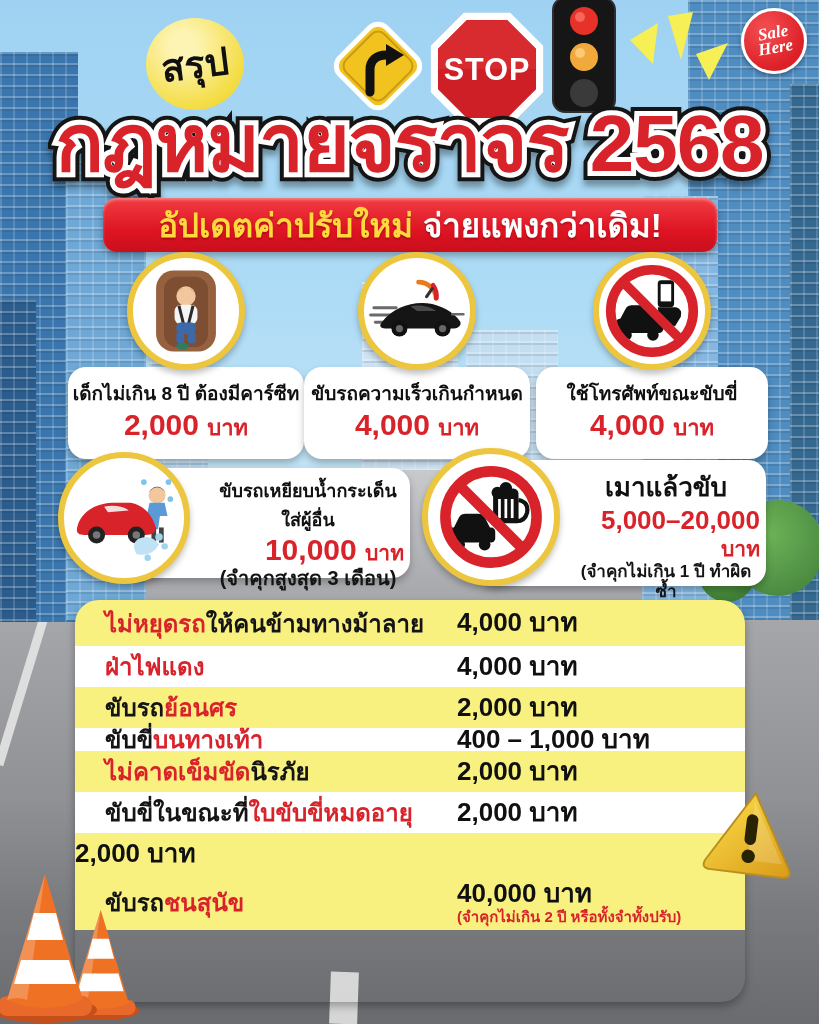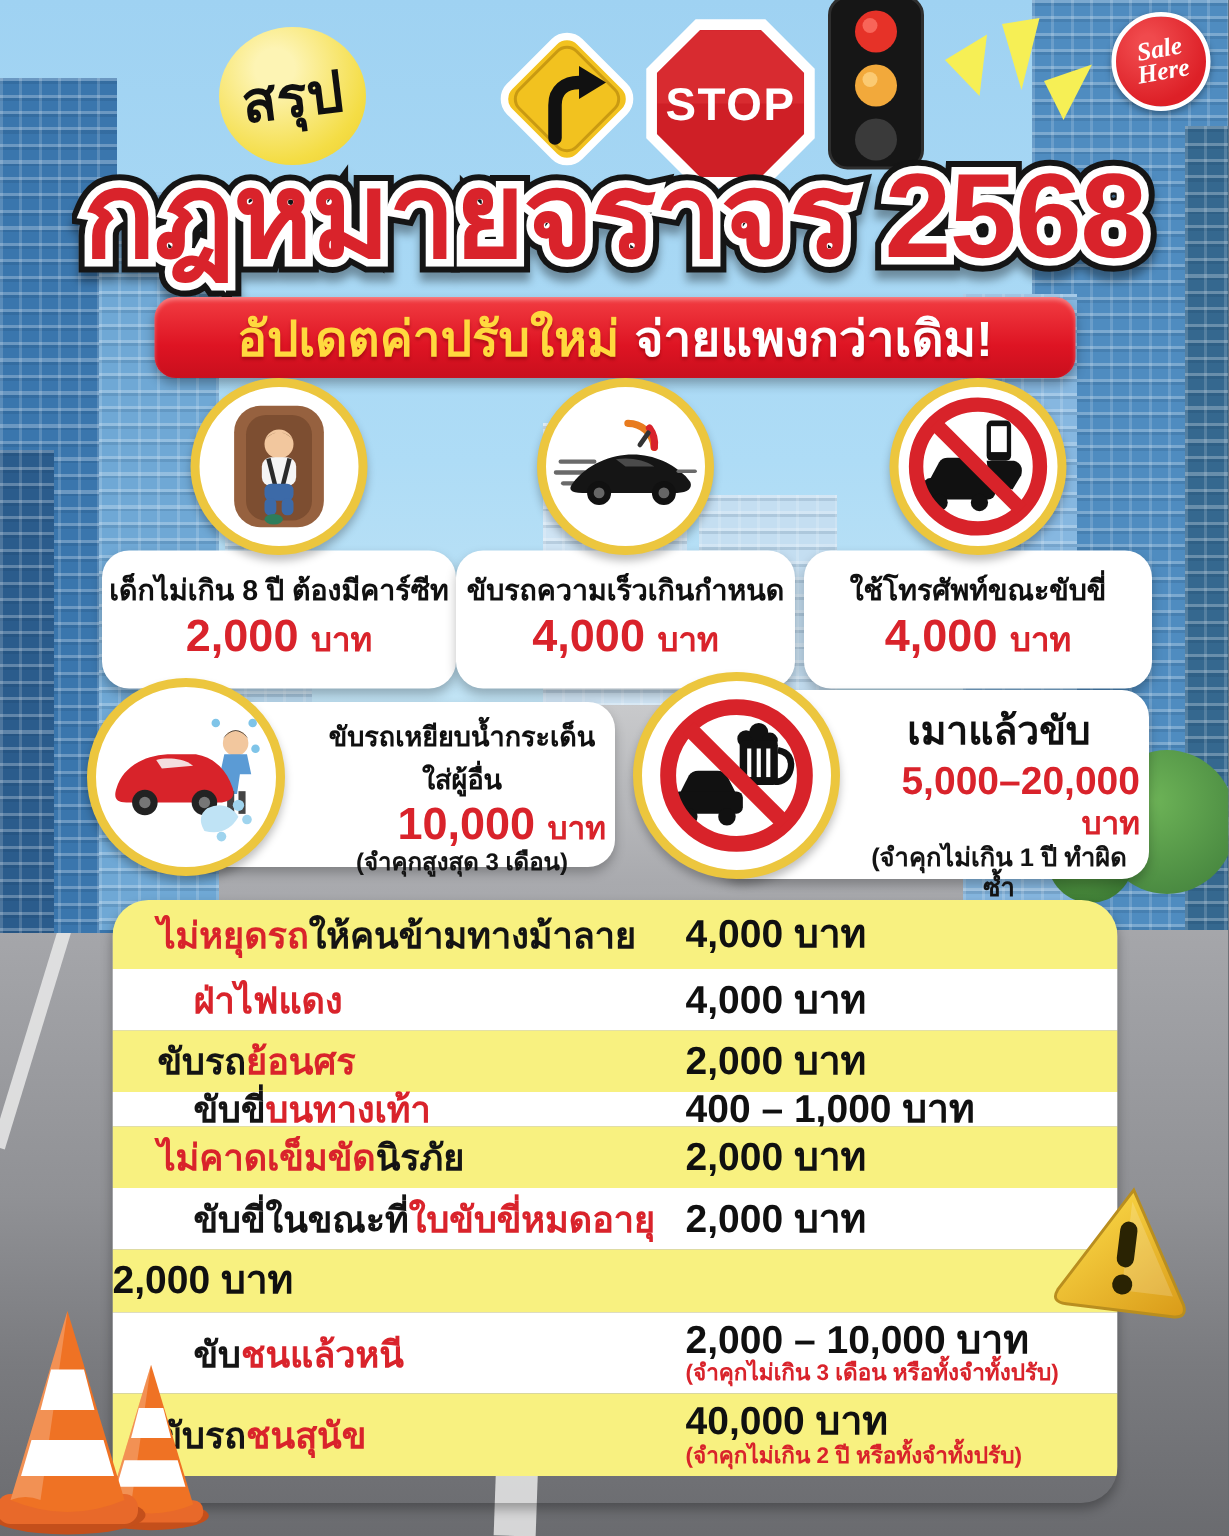--- a/index.html
+++ b/index.html
@@ -55,29 +55,29 @@
   .circle { position:absolute; border-radius:50%; background:#fff; border:6px solid #ecc63e; z-index:11;
     box-shadow:0 4px 6px rgba(0,0,0,.25); display:flex; align-items:center; justify-content:center; }
   .c-line1 { font-size:19px; font-weight:700; color:#101010; margin-top:11px; }
   .c-amt   { font-size:30px; font-weight:800; color:#d9232b; line-height:1.15; }
   .c-amt .unit { font-size:22px; }
   .wc-text { position:absolute; text-align:center;margin-left:16px; }
   .wc-line1 { font-size:18px; font-weight:700; color:#101010; }
   .wc-title { font-size:26px; font-weight:800; color:#101010; }
   .wc-amt { font-size:28px; font-weight:800; color:#d9232b; line-height:1.05;text-align:right; }
   .wc-amt .unit { font-size:21px; }
-  .wc-note { font-size:16px; font-weight:700; color:#141414; line-height:1.2; }
+  .wc-note { font-size:20px; font-weight:700; color:#141414; line-height:1.2; }
 
   
   .ftable { position:absolute; left:75px; top:600px; width:670px; height:402px; z-index:20;
     border-radius:24px; overflow:hidden; box-shadow:0 4px 8px rgba(0,0,0,.3);
     display:flex; flex-direction:column; }
   .frow { display:flex; align-items:center; }
   .frow.yellow { background:#f8f180; }
-  .frow.white  { background:#ffffff;padding-left:24px; }
+  .frow.white  { background:#ffffff; }
   .flabel { flex:1; padding-left:30px; font-size:24px; font-weight:800; color:#141414; }
   .flabel .red { color:#d9232b; }
   .fvalue { width:288px; padding-right:8px; }
   .fvalue .amt  { font-size:26px; font-weight:800; color:#101010; line-height:1.05; }
   .fvalue .note { font-size:15px; font-weight:800; color:#d9232b; line-height:1.15; }
 
   .warn { position:absolute; left:703px; top:786px; z-index:30; transform:rotate(7deg); }
   .cones { position:absolute; left:-10px; top:856px; z-index:30; }
 </style>
 </head>
@@ -322,27 +322,20 @@
           <div class="amt">2,000 บาท</div>
           <div class="note"></div>
         </div>
     </div>
     <div class="frow yellow" style="height:42px">
       <div class="fvalue">
           <div class="amt">2,000 บาท</div>
           <div class="note"></div>
         </div>
     </div>
-    <div class="frow white" style="height:54px">
-      <div class="flabel"><span class="black">ขับ</span><span class="red">ชนแล้วหนี</span><span class="black"></span></div>
-      <div class="fvalue">
-          <div class="amt">2,000 – 10,000 บาท</div>
-          <div class="note">(จำคุกไม่เกิน 3 เดือน หรือทั้งจำทั้งปรับ)</div>
-        </div>
-    </div>
     <div class="frow yellow" style="height:55px">
       <div class="flabel"><span class="black">ขับรถ</span><span class="red">ชนสุนัข</span><span class="black"></span></div>
       <div class="fvalue">
           <div class="amt">40,000 บาท</div>
           <div class="note">(จำคุกไม่เกิน 2 ปี หรือทั้งจำทั้งปรับ)</div>
         </div>
     </div>
   </div>
 
   <svg class="warn" width="96" height="94" viewBox="0 0 100 95">

